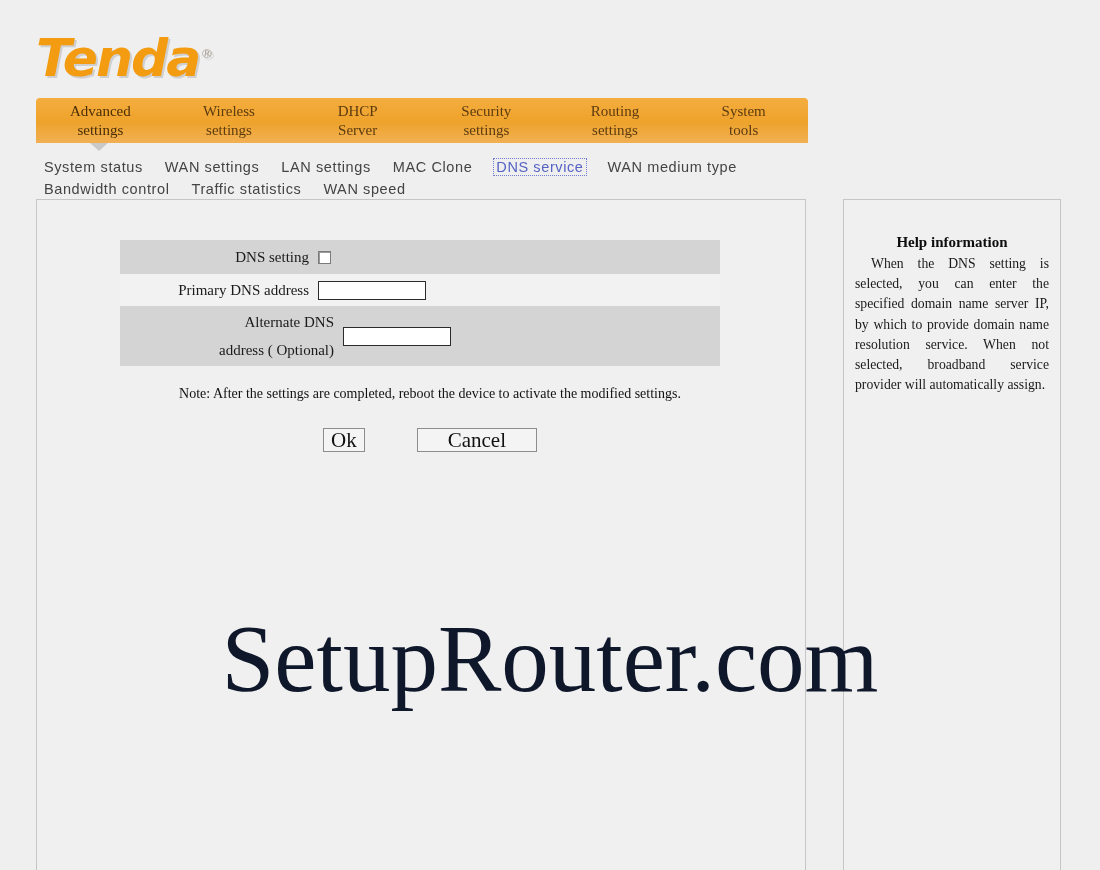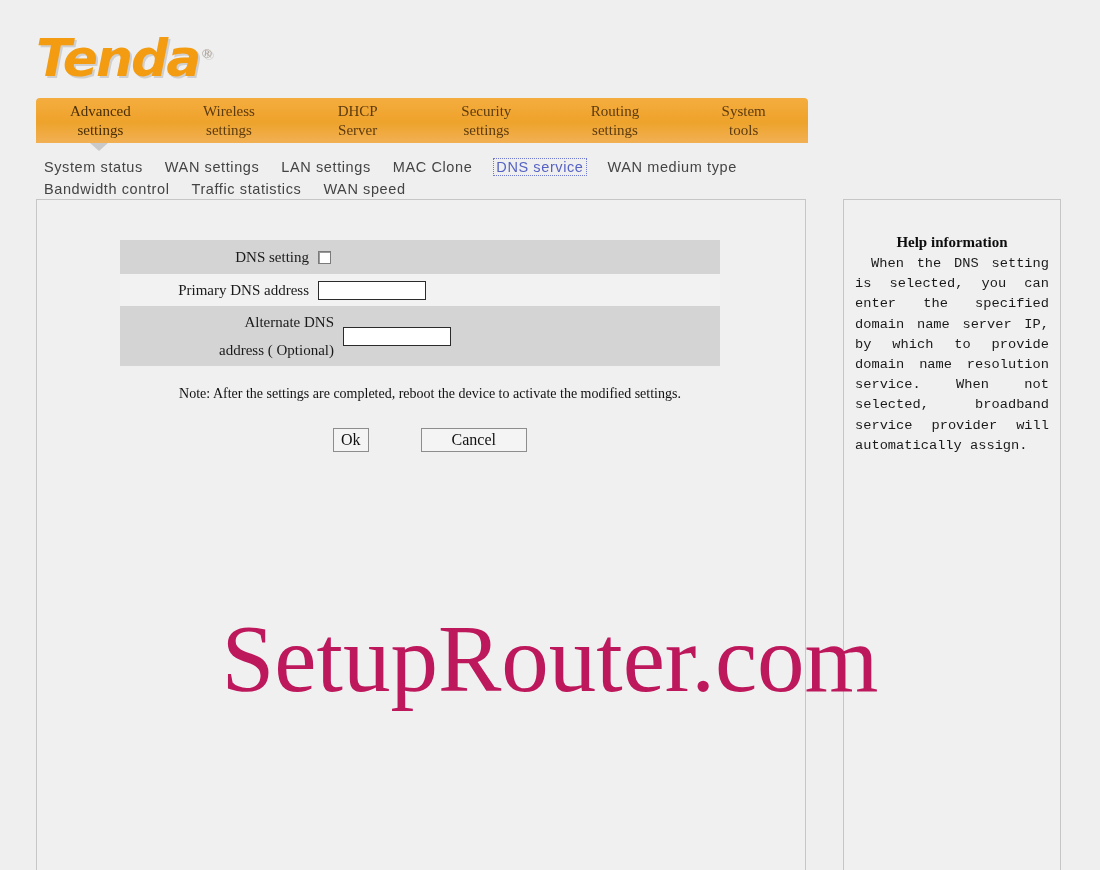--- a/index.html
+++ b/index.html
@@ -216,21 +216,21 @@
     position: absolute;
     left: 83px;
     top: 228px;
     width: 620px;
     display: flex;
     justify-content: center;
     gap: 32px;
   }
   button.winbtn {
     font-family: "Liberation Serif", serif;
-    font-size: 16px;
+    font-size: 21px;
     color: #111111;
     background: #f4f4f4;
     border: 1px solid #8d8d8d;
     padding: 2px 7px;
     min-width: 26px;
     cursor: pointer;
     line-height: 18px;
   }
   #cancel-button { padding: 2px 30px; margin-left: 20px; }
 
@@ -240,40 +240,40 @@
   }
   #help-title {
     text-align: center;
     font-weight: bold;
     font-size: 15px;
     font-family: "Liberation Serif", serif;
     color: #0d0d0d;
     margin-bottom: 3px;
   }
   .help-para {
-    font-family: Liberation Mono, monospace;
+    font-family: Liberation Serif, serif;
     font-size: 13.7px;
     line-height: 20.2px;
     color: #1a1a1a;
     text-align: justify;
     text-indent: 16px;
     margin: 0;
   }
   .help-para + .help-para { margin-top: 0px; }
 
   
   #watermark {
     position: absolute;
     left: 0;
     top: 612px;
     width: 1100px;
     text-align: center;
     font-family: "Liberation Serif", "DejaVu Serif", serif;
     font-size: 95px;
-    color: #be185d;
+    color: #0f172a;
     letter-spacing: 0px;
     pointer-events: none;
     user-select: none;
     white-space: nowrap;
     line-height: 1;
   }
 </style>
 </head>
 <body>
 

